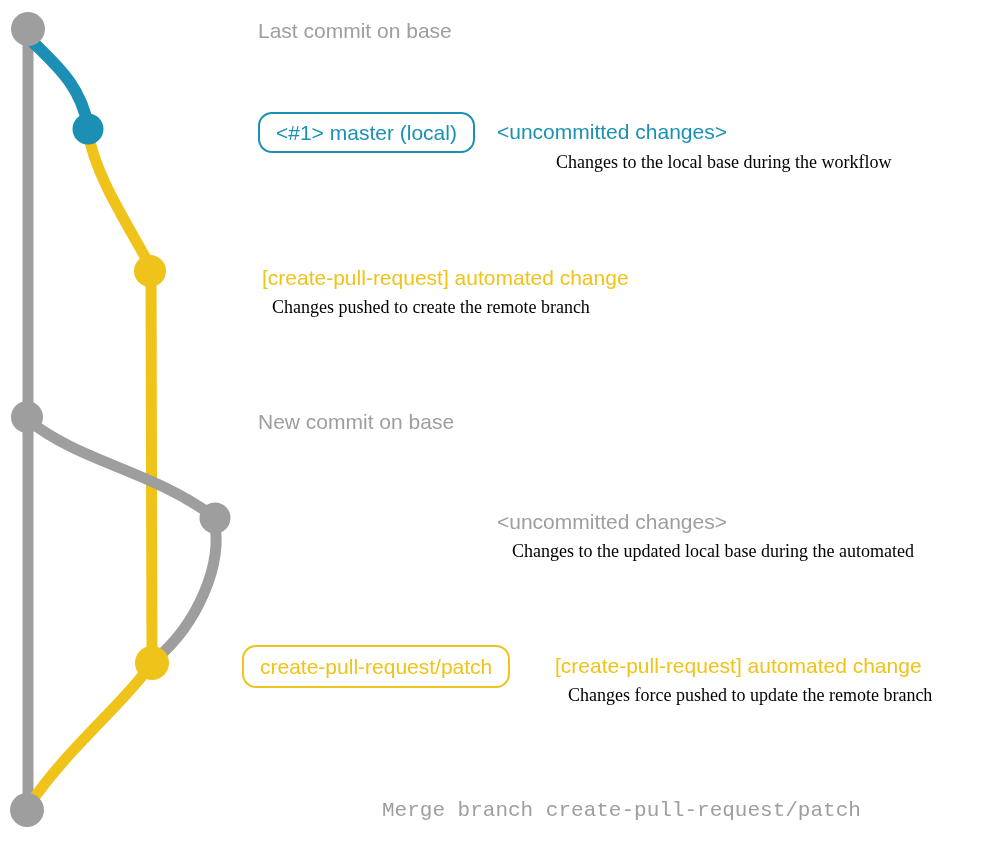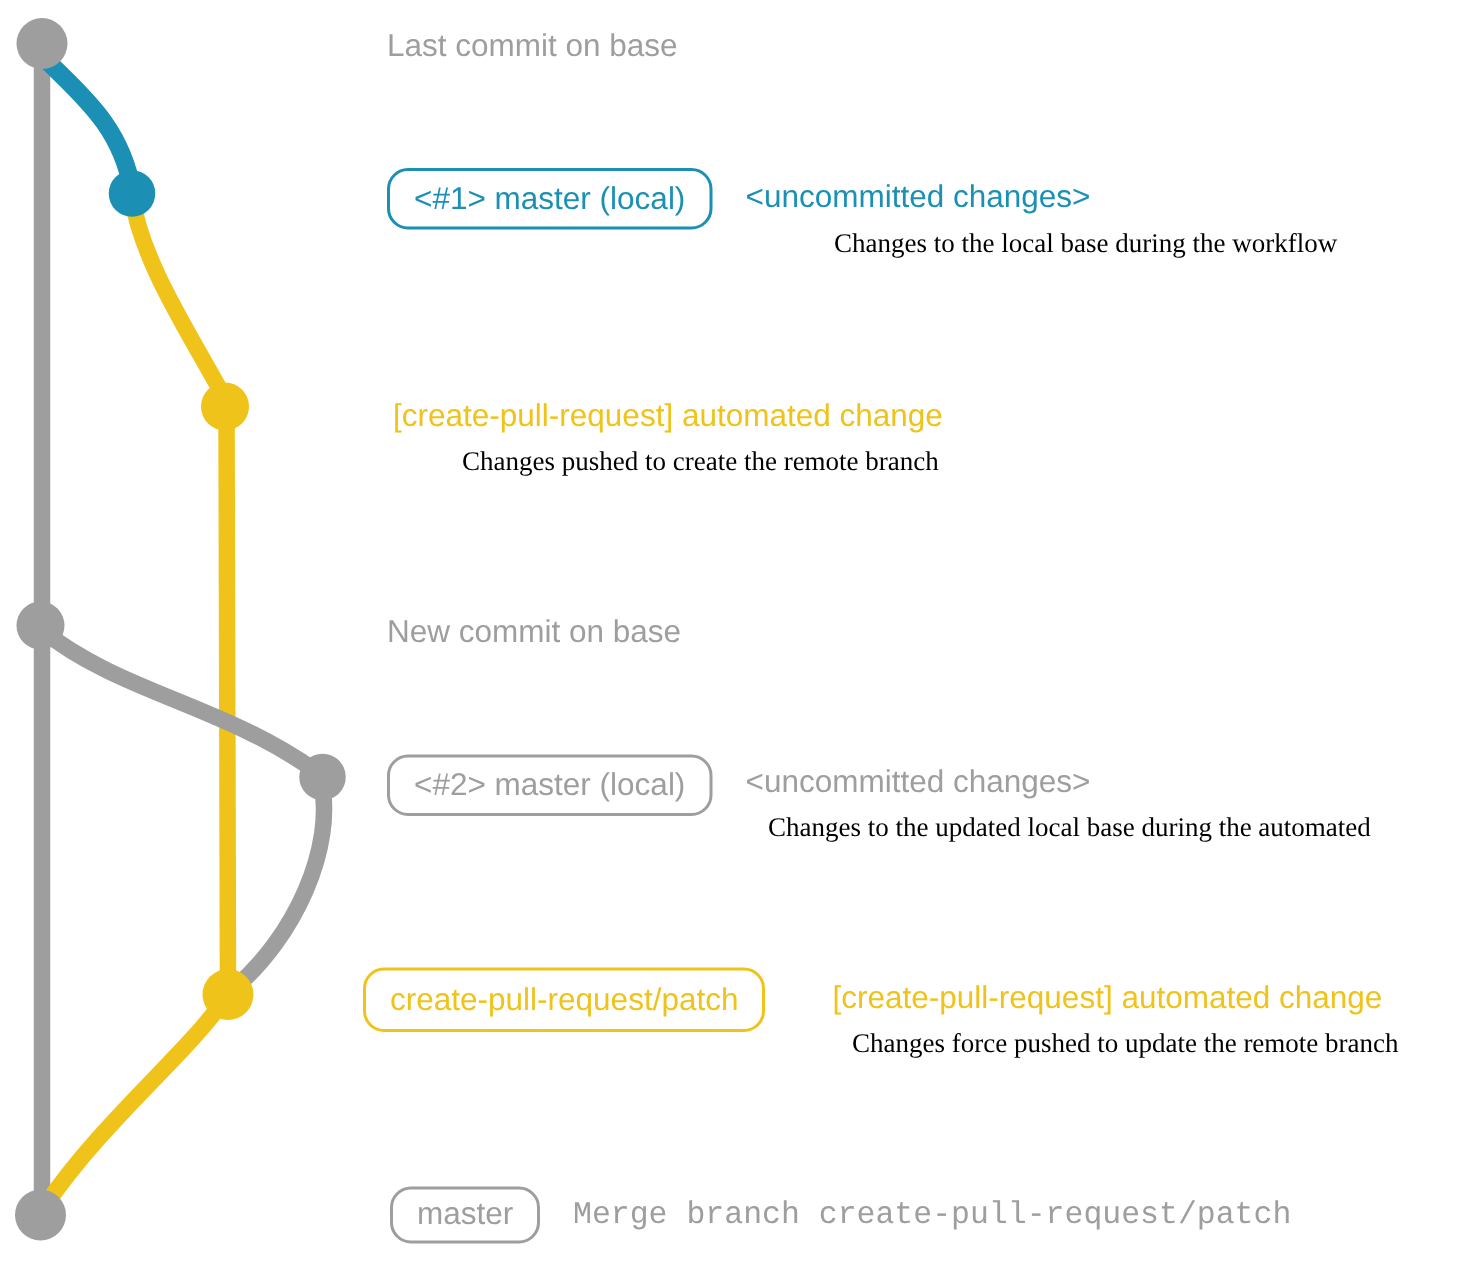--- a/index.html
+++ b/index.html
@@ -84,34 +84,28 @@
 
   <div class="abs note" style="left:258px; top:18px;">Last commit on base</div>
 
   <div class="badge blue" style="left:258px; top:112px;">
     <span>&lt;#1&gt; master (local)</span>
   </div>
   <div class="abs heading blue" style="left:497px; top:119px;">&lt;uncommitted changes&gt;</div>
   <div class="abs detail" style="left:512px; top:151px;margin-left:44px;">Changes to the local base during the workflow</div>
 
   <div class="abs heading yellow" style="left:262px; top:265px;">[create-pull-request] automated change</div>
-  <div class="abs detail" style="left:272px; top:296px;margin-left:36px;">Changes pushed to create the remote branch</div>
+  <div class="abs detail" style="left:272px; top:296px;">Changes pushed to create the remote branch</div>
 
   <div class="abs note" style="left:258px; top:409px;">New commit on base</div>
 
-  <div class="badge gray" style="left:258px; top:503px;">
-    <span>&lt;#2&gt; master (local)</span>
-  </div>
   <div class="abs heading gray" style="left:497px; top:509px;">&lt;uncommitted changes&gt;</div>
   <div class="abs detail" style="left:512px; top:540px;">Changes to the updated local base during the automated</div>
 
   <div class="badge yellow" style="left:242px; top:645px;">
     <span>create-pull-request/patch</span>
   </div>
   <div class="abs heading yellow" style="left:555px; top:653px;">[create-pull-request] automated change</div>
   <div class="abs detail" style="left:568px; top:684px;">Changes force pushed to update the remote branch</div>
 
-  <div class="badge gray small" style="left:260px; top:791px;">
-    <span>master</span>
-  </div>
   <div class="abs note" style="left:382px; top:798px;font-family:Liberation Mono, monospace;">Merge branch create-pull-request/patch</div>
 
 </div>
 
 </body></html>

